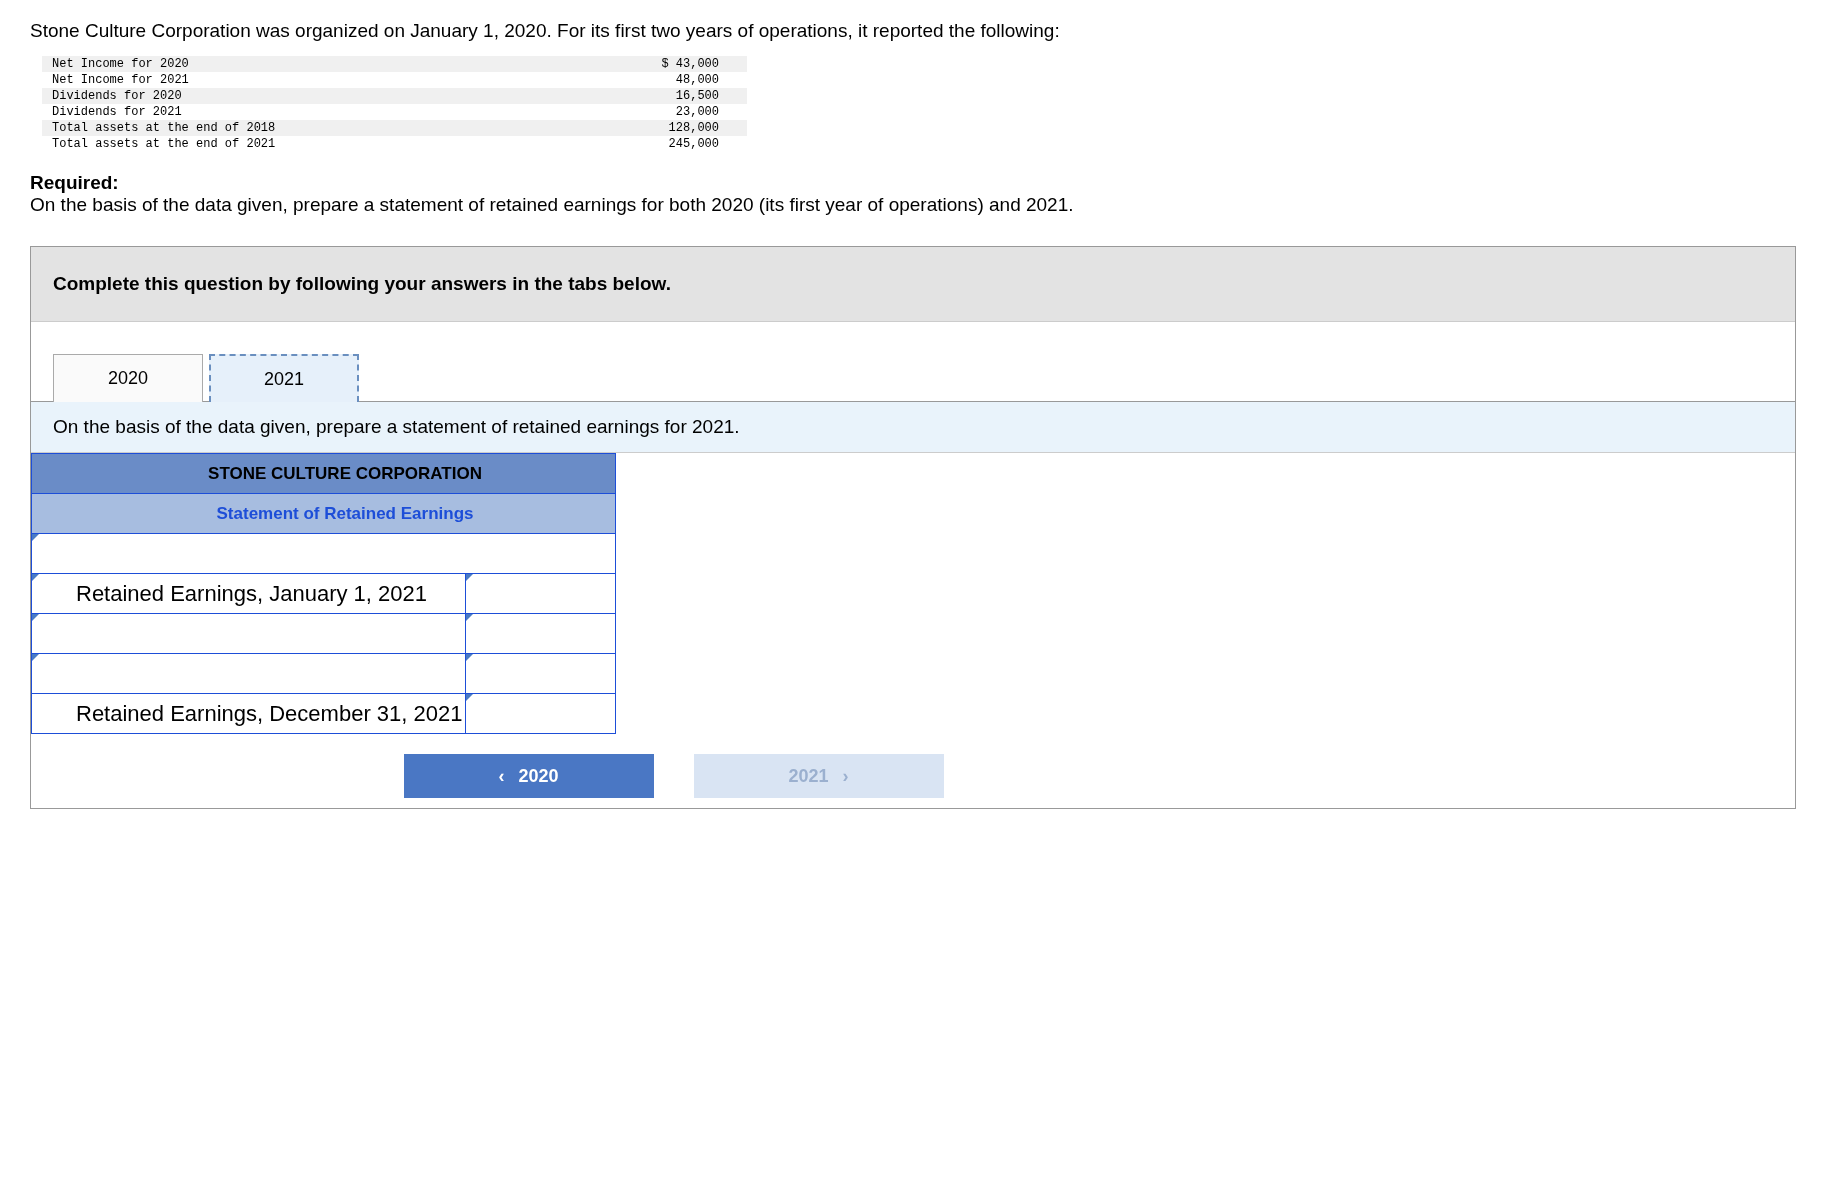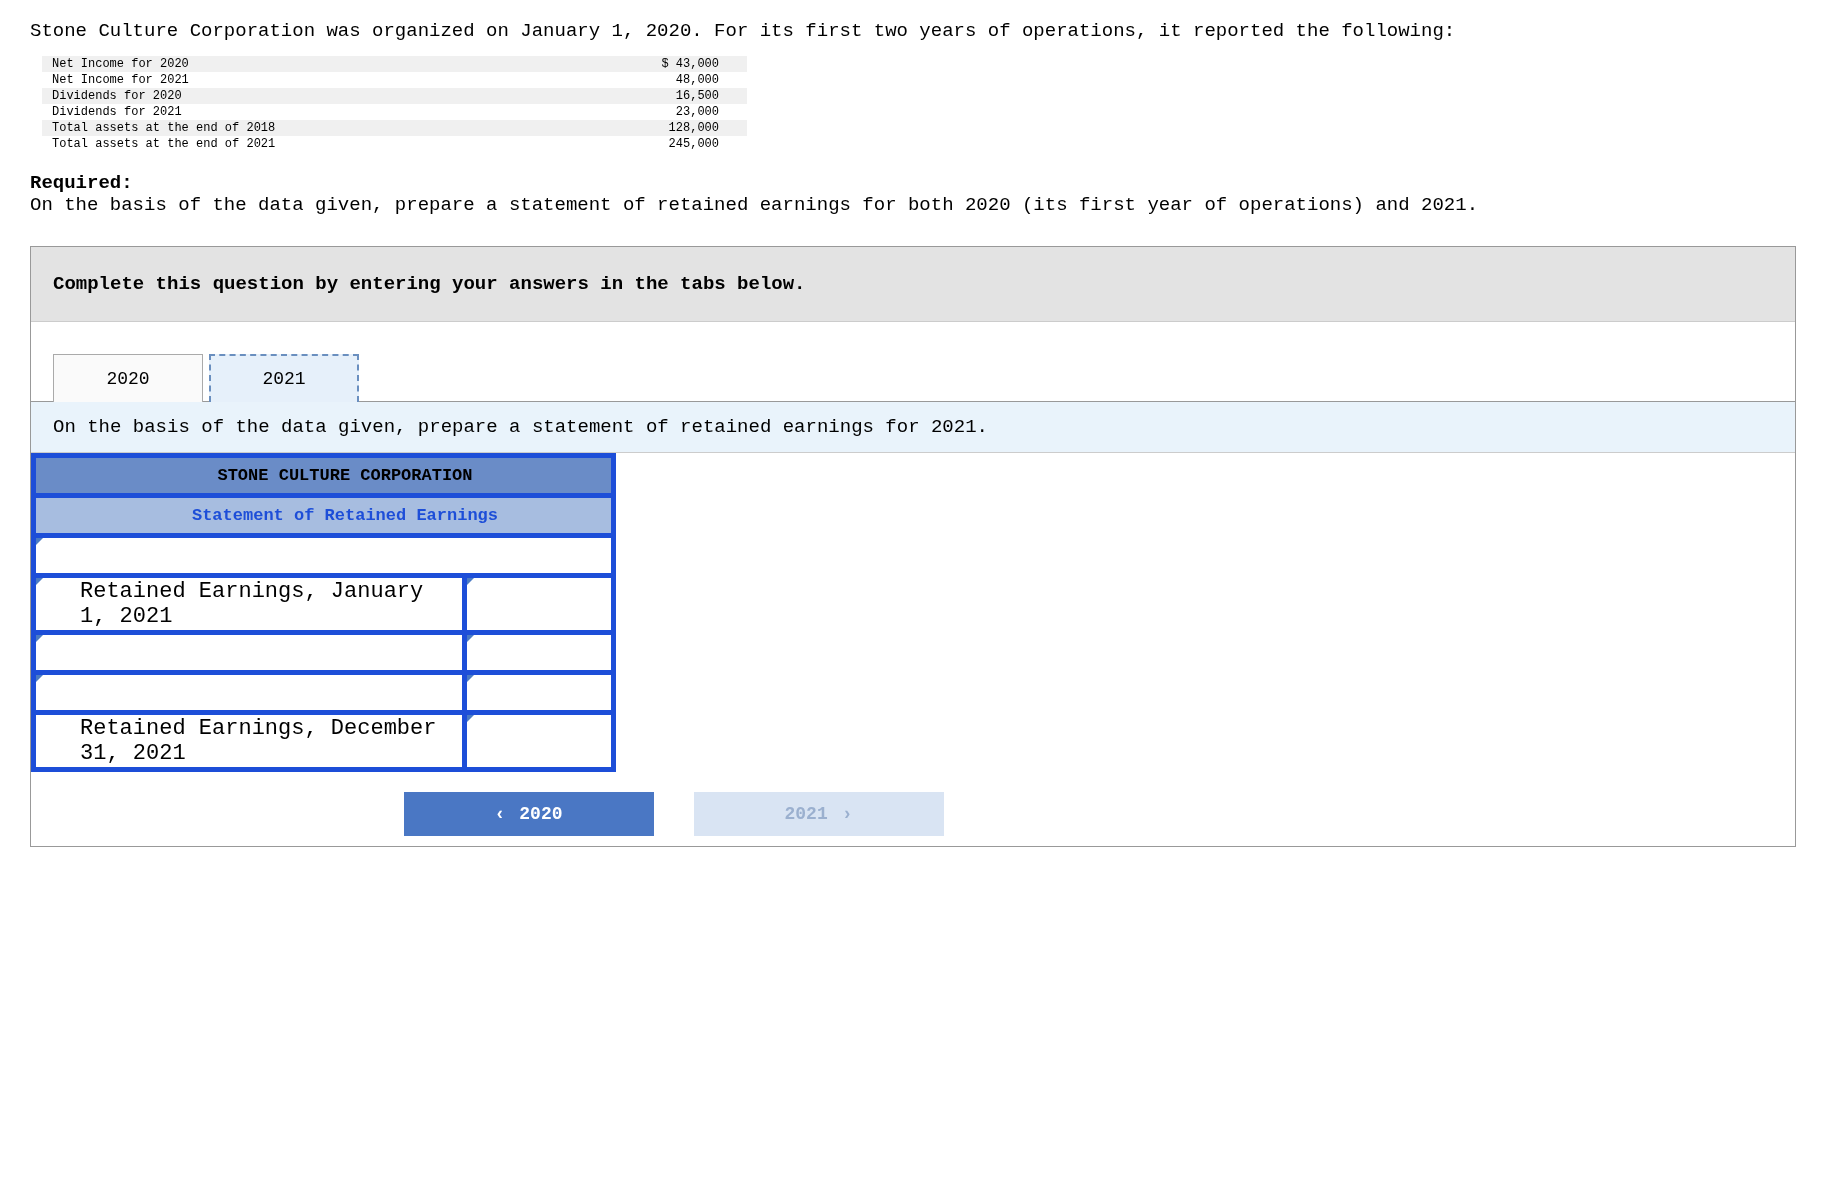--- a/index.html
+++ b/index.html
@@ -1,15 +1,15 @@
 <!DOCTYPE html>
 <html><head>
 <meta charset="utf-8">
 <style>
-  * { box-sizing: border-box; font-family: Liberation Mono, monospace; }
+  * { box-sizing: border-box; }
   body {
     margin: 0;
     padding: 20px 30px;
     font-family: Arial, Helvetica, sans-serif;
     font-size: 19px;
     color: #000;
     background: #fff;
     width: 1826px;
   }
   .intro-text { margin-bottom: 14px; }
@@ -70,21 +70,21 @@
     font-size: 19px;
     border-bottom: 1px solid #ccc;
   }
   .worksheet {
     margin: 0;
   }
   .ws-table {
     border-collapse: collapse;
     width: 585px;
   }
-  .ws-table td { border: 5px solid #1d4ed8; height: 40px; padding-left: 44px; }
+  .ws-table td { border: 1px solid #1d4ed8; height: 40px; padding-left: 44px; }
   .ws-header {
     background: #6a8cc7;
     color: #000;
     font-weight: bold;
     text-align: center;
     font-size: 17px;
   }
   .ws-subheader {
     background: #a7bde0;
     color: #1d4ed8;
@@ -158,21 +158,21 @@
   </tr>
 </tbody>
   </table>
 
 <div class="required-block">
   <span class="required-label">Required:</span><br>
   <span>On the basis of the data given, prepare a statement of retained earnings for both 2020 (its first year of operations) and 2021.</span>
 </div>
 
 <div class="answer-area">
-  <div class="instruction-bar">Complete this question by entering your answers in the tabs below.</div>
+  <div class="instruction-bar">Complete this question by following your answers in the tabs below.</div>
 
   <div class="tabs-row">
     <div class="tab">2020</div>
     <div class="tab tab-active">2021</div>
   </div>
 
   <div class="tab-content-header">On the basis of the data given, prepare a statement of retained earnings for 2021.</div>
 
   <div class="worksheet">
     <table class="ws-table">

